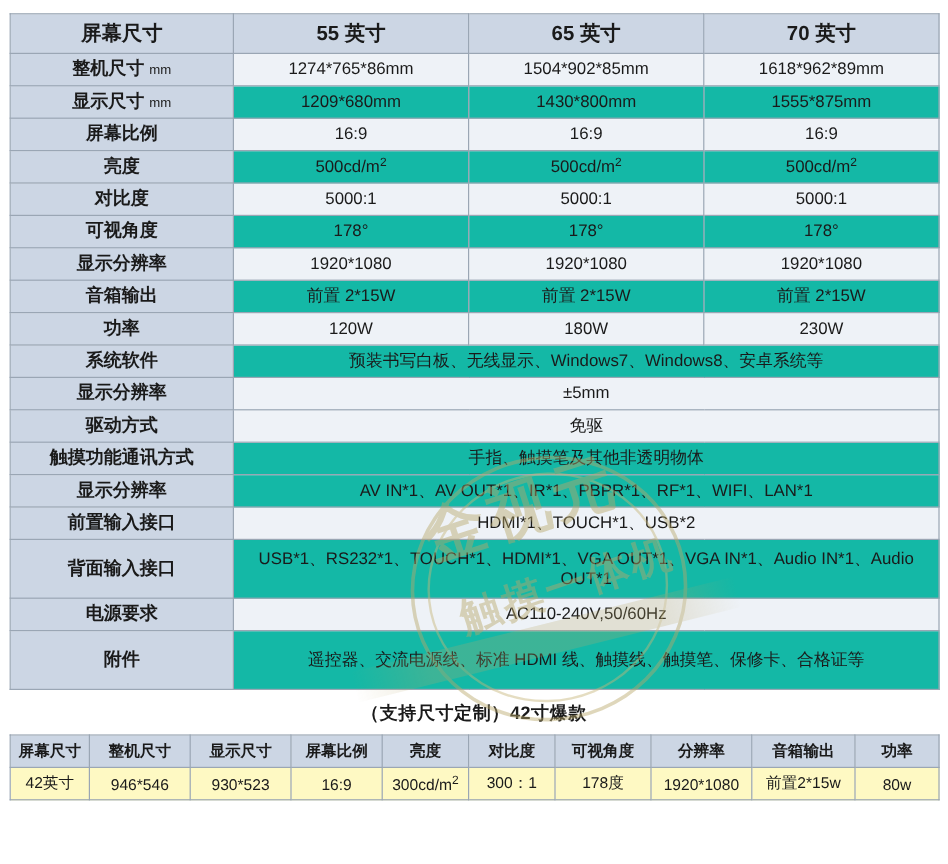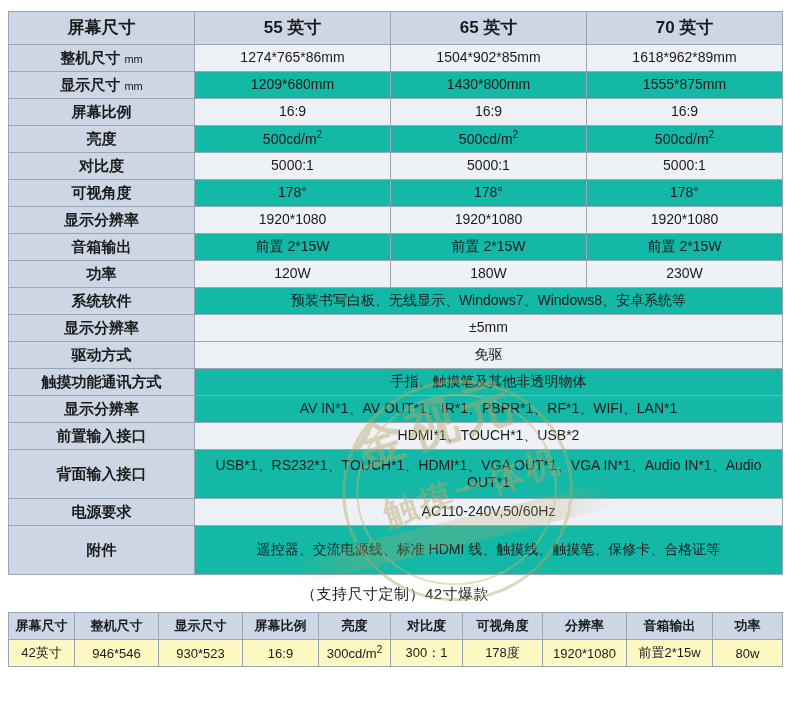--- a/index.html
+++ b/index.html
@@ -62,21 +62,21 @@
     vertical-align: super;
   }
   .unit-mm {
     font-size: 11px;
     font-weight: normal;
   }
   .note {
     width: 774px;
     text-align: center;
     font-size: 15px;
-    font-weight: normal;
+    font-weight: bold;
     padding: 10px 0 8px 0;
     letter-spacing: 0.5px;
   }
   table.small {
     border-collapse: collapse;
     width: 774px;
     table-layout: fixed;
   }
   table.small td {
     border: 1px solid #9aa6b4;

